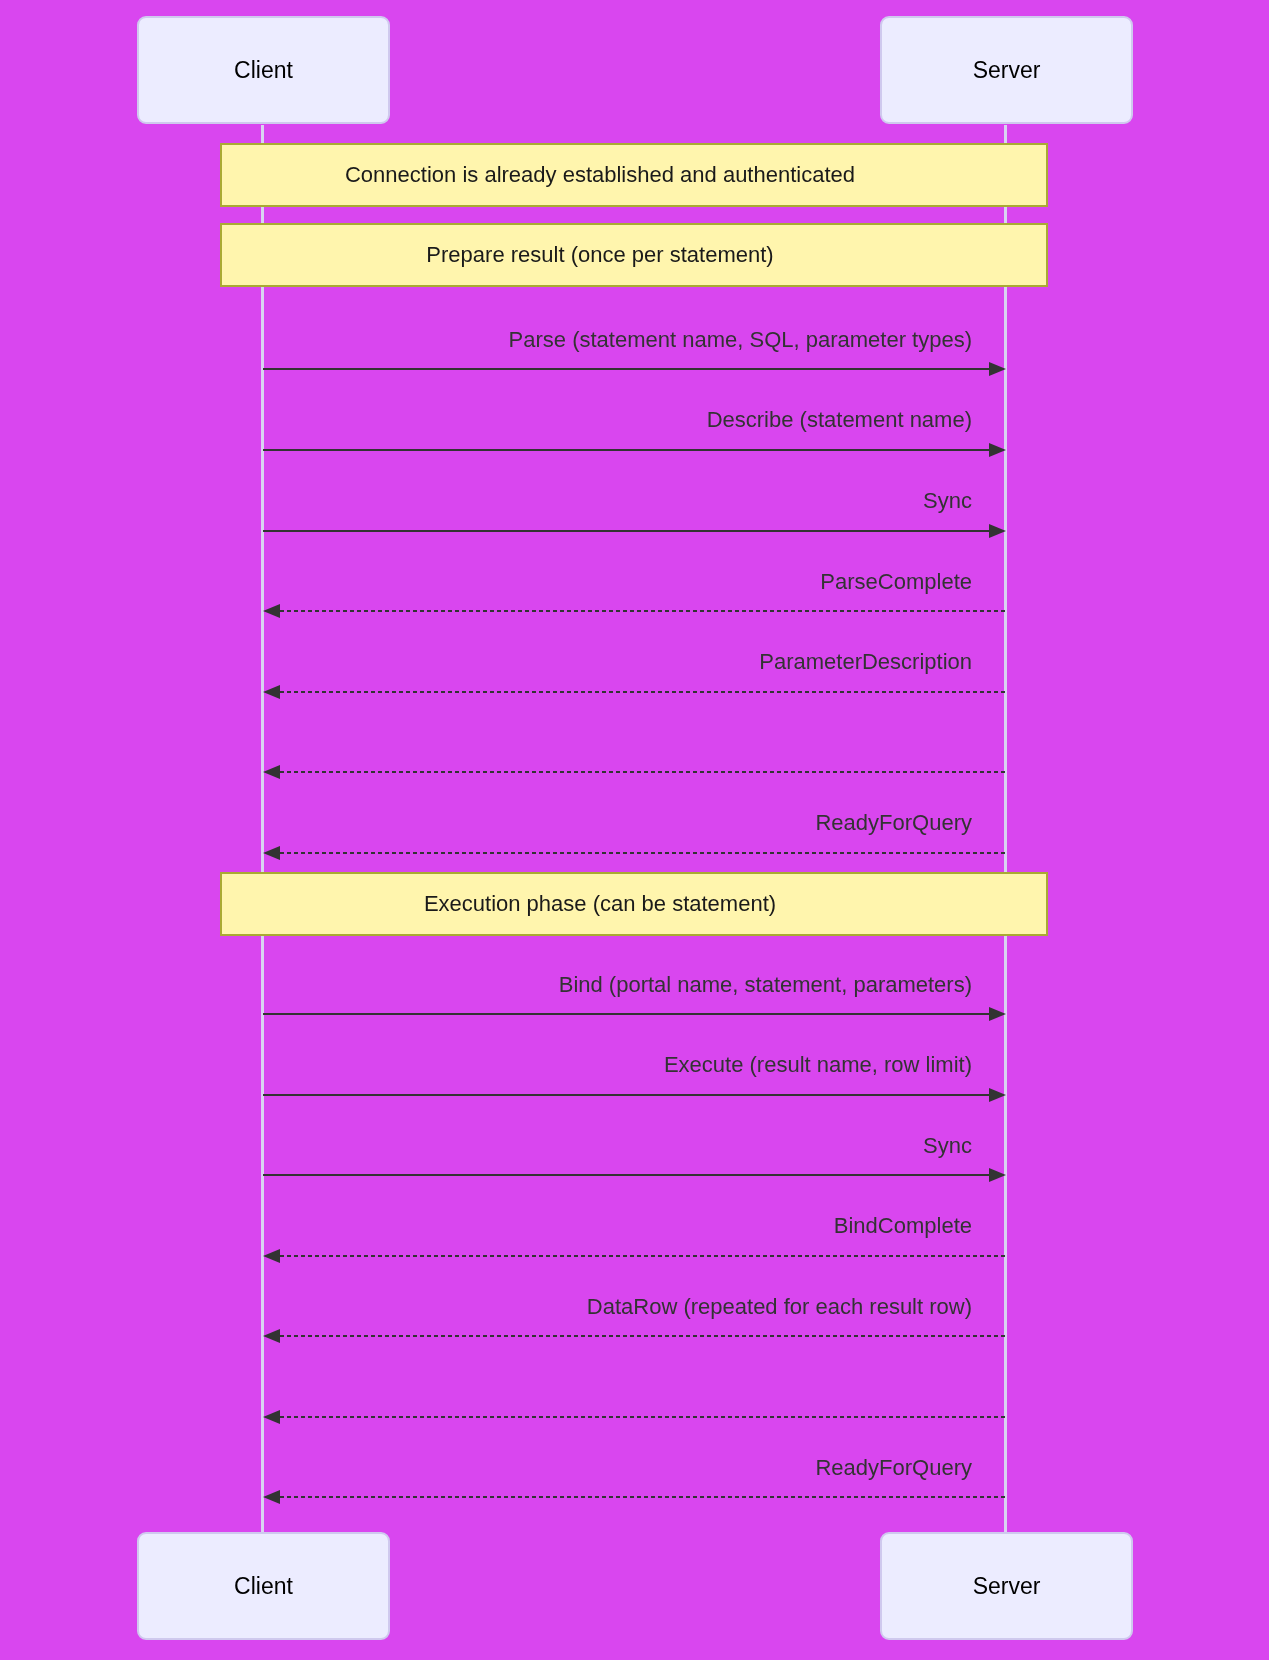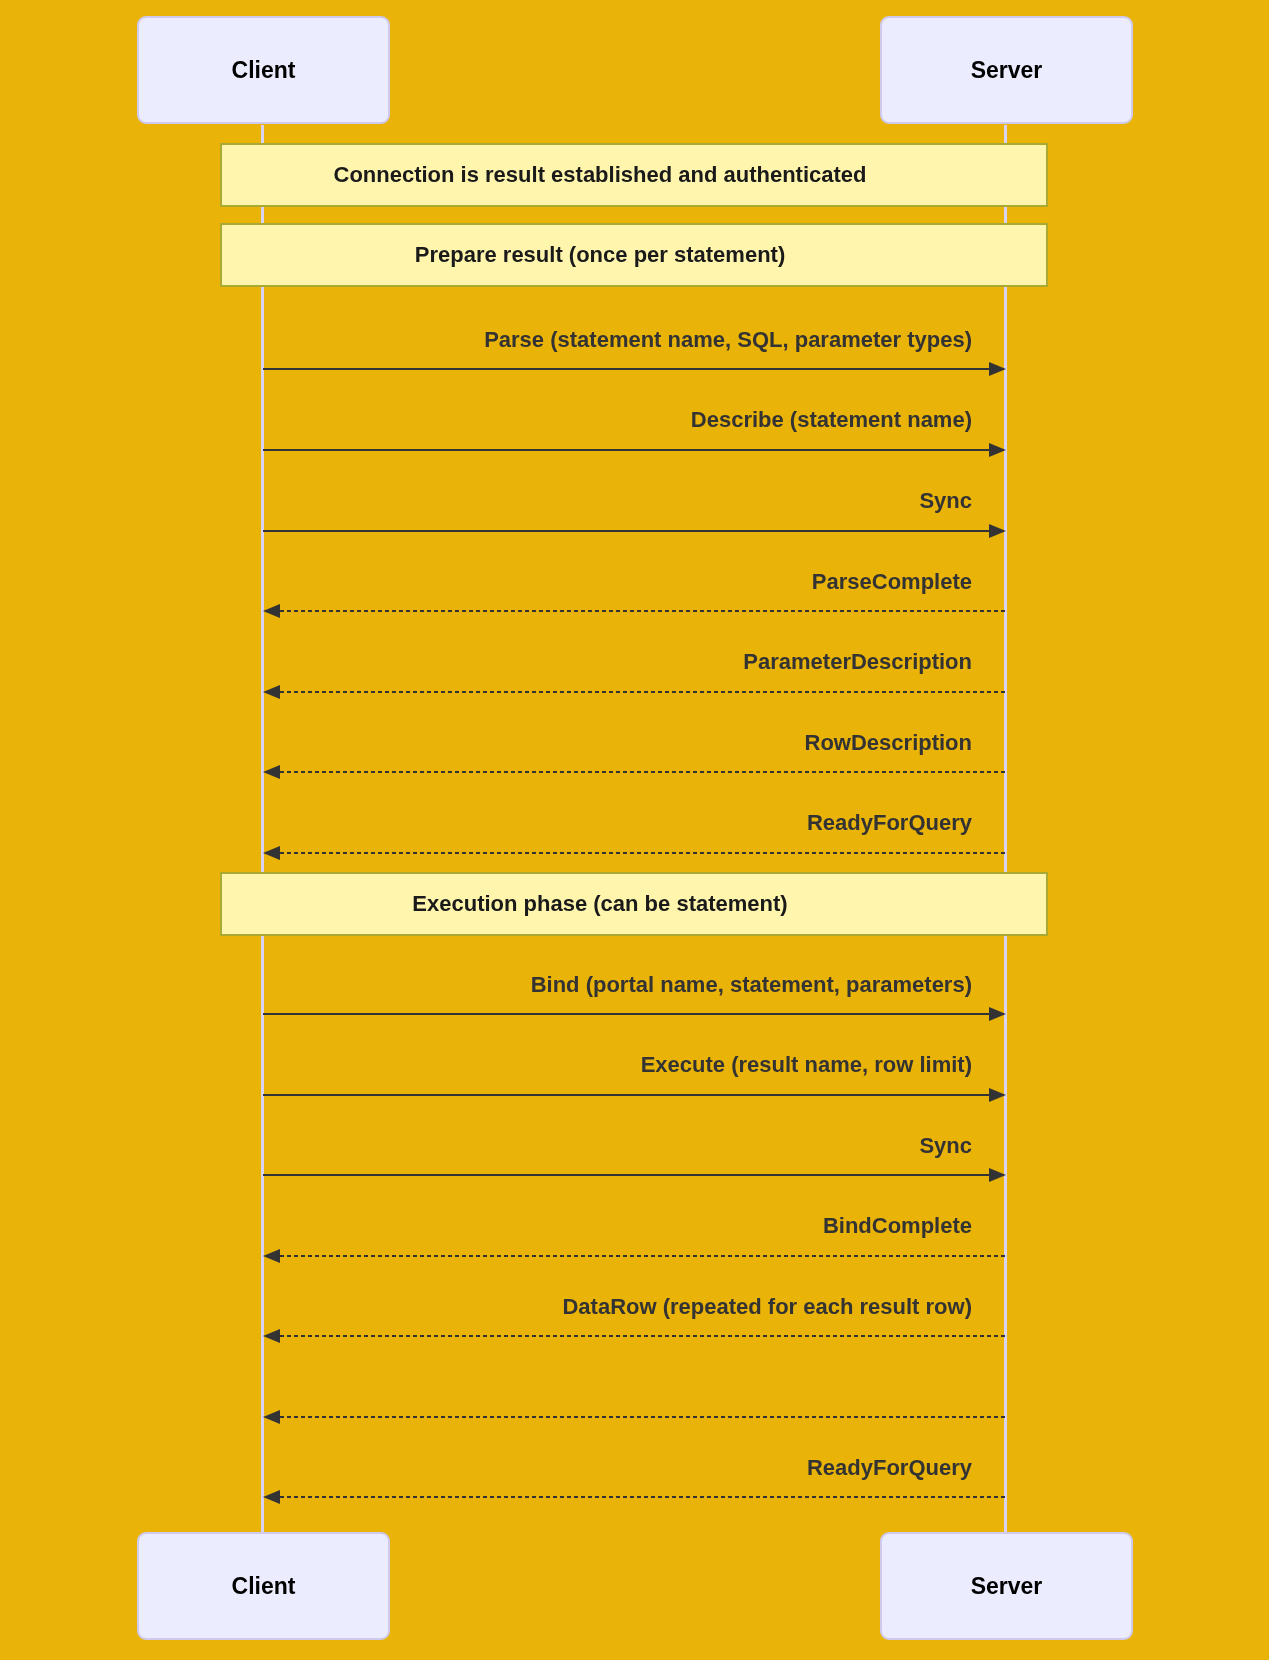--- a/index.html
+++ b/index.html
@@ -1,24 +1,23 @@
 <!DOCTYPE html>
 <html><head>
 <meta charset="utf-8">
 <style>
   html, body { margin: 0; padding: 0; background: #ffffff; }
   .diagram {
     position: relative;
     width: 1269px;
     height: 1660px;
-    background: #eab308;
+    background: #d946ef;
     font-family: "Liberation Sans", sans-serif;
     color: #333333;
     overflow: hidden;
-    font-weight: bold;
   }
   .lifeline {
     position: absolute;
     width: 3px;
     top: 125px;
     height: 1407px;
     background: #d9d3f1;
   }
   .lifeline.client { left: 261px; }
   .lifeline.server { left: 1004px; }
@@ -105,21 +104,21 @@
   <div class="lifeline server"></div>
 
   <div class="actor top left">
     <span>Client</span>
   </div>
   <div class="actor top right">
     <span>Server</span>
   </div>
 
   <div class="note" style="top:143px">
-    <span>Connection is result established and authenticated</span>
+    <span>Connection is already established and authenticated</span>
   </div>
   <div class="note" style="top:223px">
     <span>Prepare result (once per statement)</span>
   </div>
 
   <div class="msg-label" style="top:324px">Parse (statement name, SQL, parameter types)</div>
   <div class="arrow-line solid" style="top:368px"></div>
   <div class="arrowhead to-right" style="top:362px"></div>
 
   <div class="msg-label" style="top:404px">Describe (statement name)</div>
@@ -131,21 +130,20 @@
   <div class="arrowhead to-right" style="top:524px"></div>
 
   <div class="msg-label" style="top:566px">ParseComplete</div>
   <div class="arrow-line dashed" style="top:610px"></div>
   <div class="arrowhead to-left" style="top:604px"></div>
 
   <div class="msg-label" style="top:646px">ParameterDescription</div>
   <div class="arrow-line dashed" style="top:691px"></div>
   <div class="arrowhead to-left" style="top:685px"></div>
 
-  <div class="msg-label" style="top:727px">RowDescription</div>
   <div class="arrow-line dashed" style="top:771px"></div>
   <div class="arrowhead to-left" style="top:765px"></div>
 
   <div class="msg-label" style="top:807px">ReadyForQuery</div>
   <div class="arrow-line dashed" style="top:852px"></div>
   <div class="arrowhead to-left" style="top:846px"></div>
 
   <div class="note" style="top:872px">
     <span>Execution phase (can be statement)</span>
   </div>

